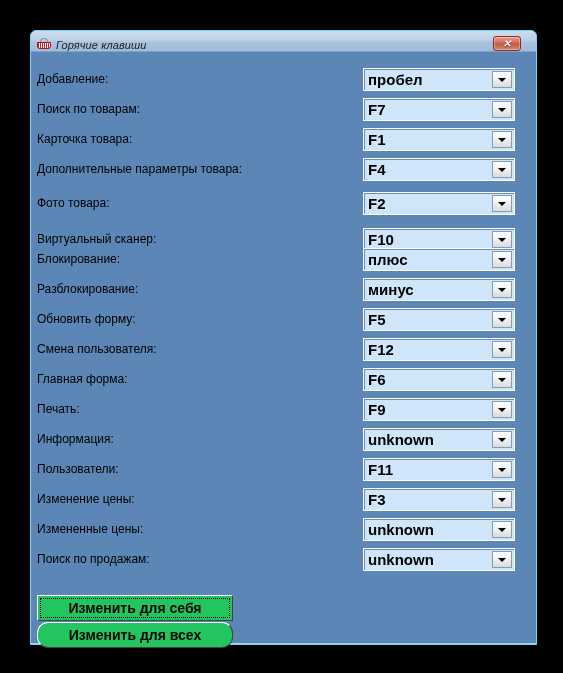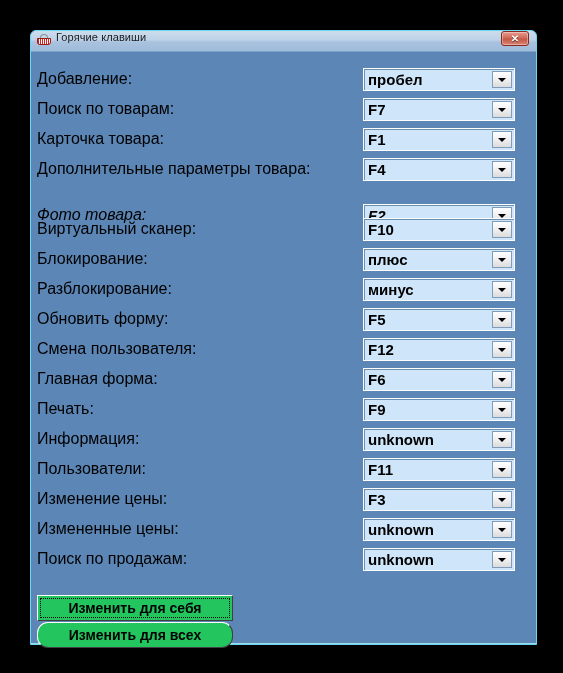--- a/index.html
+++ b/index.html
@@ -32,22 +32,23 @@
   
   #titlebar {
     position: relative;
     height: 21px;
     box-sizing: border-box;
     background: linear-gradient(to bottom, #ccdcec 0%, #bdd2e8 45%, #a9c2de 55%, #9fbcdb 100%);
     border-top-left-radius: 5px;
     border-top-right-radius: 5px;
     border-bottom: 1px solid #7ea3c8;
     display: flex;
-    align-items: flex-start;
-    padding: 0 6px 0 5px;
+    align-items: flex-end;
+    padding: 0 14px 0 5px;
+    font-style: italic;
   }
   #title-icon {
     width: 16px;
     height: 16px;
     position: relative;
     flex: 0 0 auto;
     margin-right: 4px;
   }
   #title-text {
     font-size: 11px;
@@ -91,21 +92,21 @@
     left: 0;
     width: 100%;
     height: 30px;
   }
   .row-label {
     position: absolute;
     left: 6px;
     top: 0;
     height: 30px;
     line-height: 30px;
-    font-size: 16px;
+    font-size: 12px;
     color: #000000;
     white-space: nowrap;
   }
 
   
   .combo {
     position: absolute;
     left: 332px;
     top: 4px;
     width: 152px;
@@ -261,30 +262,30 @@
         </div>
         <div class="row" style="top: 102px;">
           <div class="row-label">Дополнительные параметры товара:</div>
           <div class="combo">
             <div class="combo-value">F4</div>
             <div class="combo-arrow">
               <div class="tri"></div>
             </div>
           </div>
         </div>
-        <div class="row" style="top: 148px; font-style: italic;">
+        <div class="row" style="top: 136px;">
           <div class="row-label">Фото товара:</div>
           <div class="combo">
             <div class="combo-value">F2</div>
             <div class="combo-arrow">
               <div class="tri"></div>
             </div>
           </div>
         </div>
-        <div class="row" style="top: 162px; padding-left: 20px;">
+        <div class="row" style="top: 172px; padding-left: 20px;">
           <div class="row-label">Виртуальный сканер:</div>
           <div class="combo">
             <div class="combo-value">F10</div>
             <div class="combo-arrow">
               <div class="tri"></div>
             </div>
           </div>
         </div>
         <div class="row" style="top: 192px;">
           <div class="row-label">Блокирование:</div>

